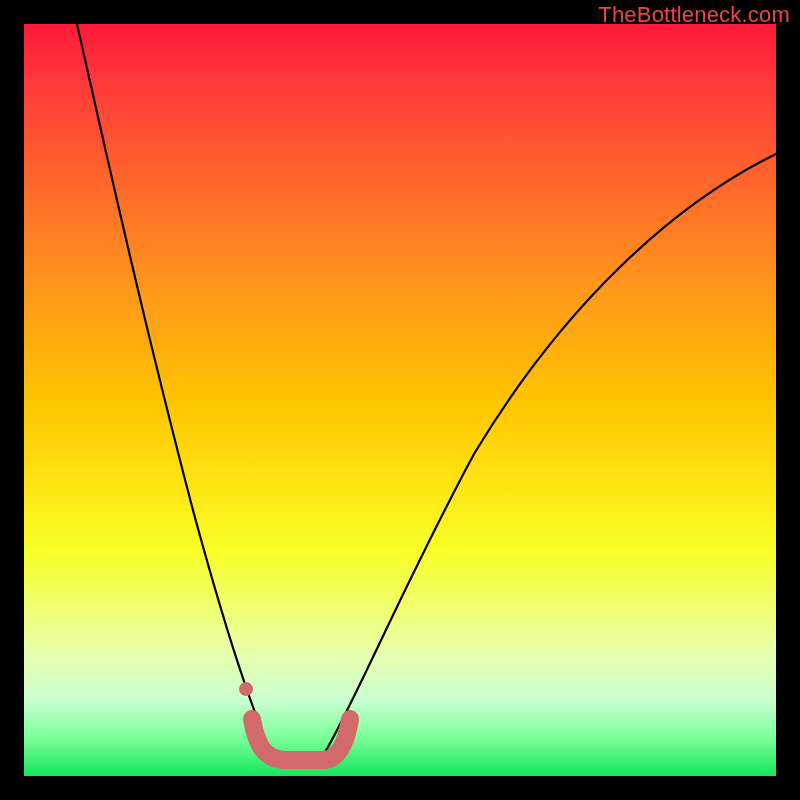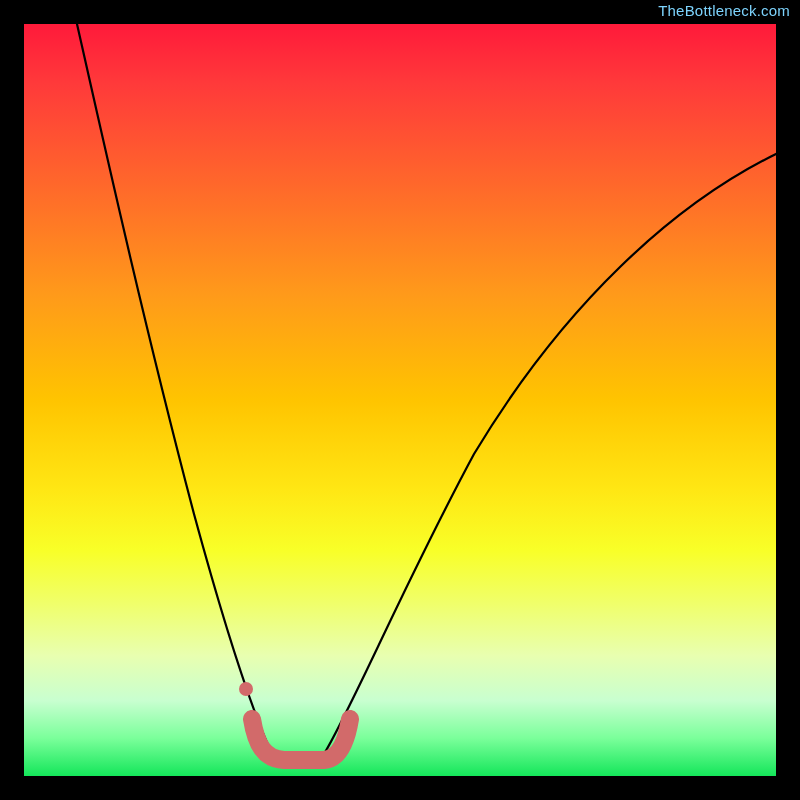--- a/index.html
+++ b/index.html
@@ -28,22 +28,22 @@
       #f0ff6a 77%,
       #e8ffb0 84%,
       #c8ffd0 90%,
       #7aff9a 95%,
       #14e65a 100%);
   }
   .watermark {
     position: absolute;
     top: 2px;
     right: 10px;
-    color: #7dd3fc;
-    font-size: 15px;
+    color: #ef4444;
+    font-size: 22px;
     font-weight: 500;
     letter-spacing: 0.2px;
     user-select: none;
   }
   svg.curves {
     position: absolute;
     left: 0;
     top: 0;
     width: 752px;
     height: 752px;

